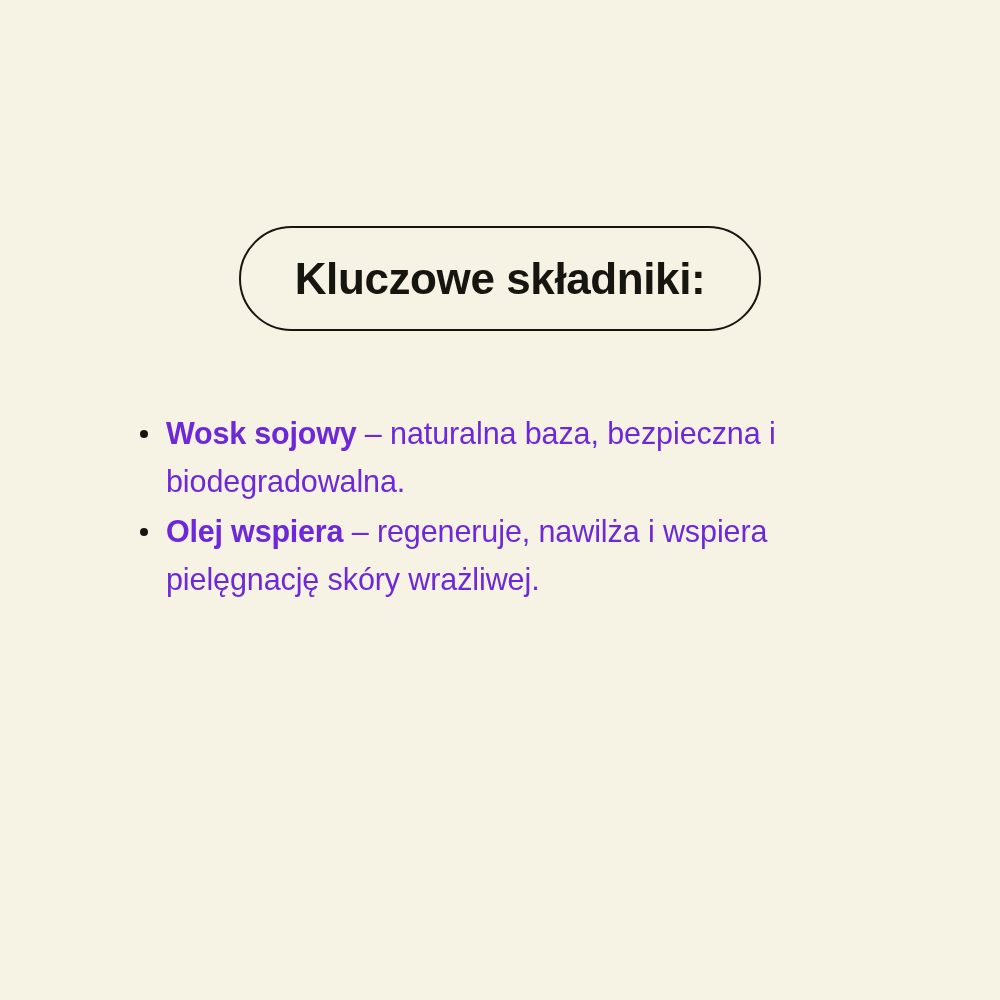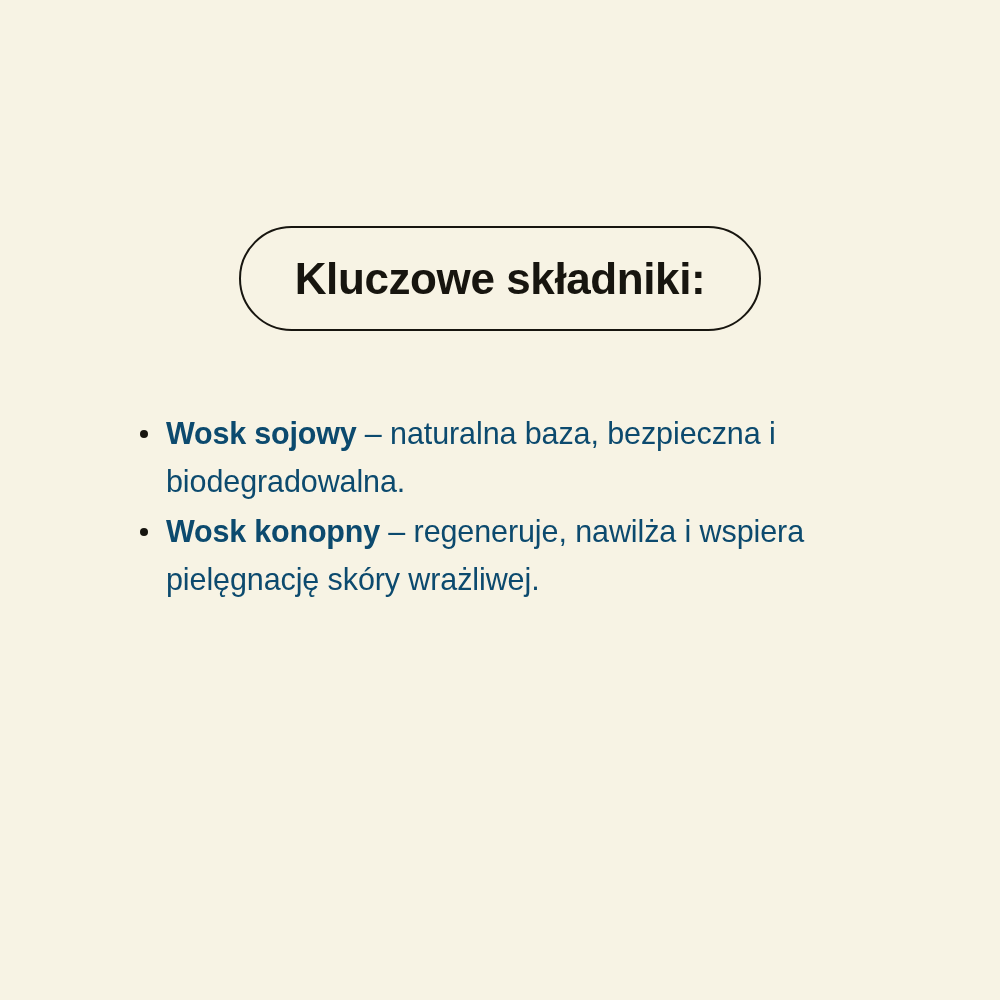--- a/index.html
+++ b/index.html
@@ -63,21 +63,21 @@
     list-style: none;
   }
   .ingredient-item {
     position: relative;
     padding-left: 29px;
     margin: 0 0 2px 0;
     font-size: 30.5px;
     line-height: 48px;
     font-weight: 400;
     letter-spacing: -0.1px;
-    color: #0c4a6e;
+    color: #6d28d9;
   }
   .bullet-dot {
     position: absolute;
     left: 3px;
     top: 21px;
     width: 8px;
     height: 8px;
     border-radius: 50%;
     background: #17150f;
   }
@@ -105,19 +105,19 @@
 
   <ul class="ingredients">
 
     <li class="ingredient-item">
       <span class="bullet-dot" style="background: rgb(23, 21, 15);"></span>
       <span class="ingredient-name">Wosk sojowy</span><span class="ingredient-sep"> </span><span class="ingredient-sep">–</span><span class="ingredient-sep"> </span><span class="ingredient-desc">naturalna baza, bezpieczna i biodegradowalna.</span>
     </li>
 
     <li class="ingredient-item">
       <span class="bullet-dot" style="background: rgb(23, 21, 15);"></span>
-      <span class="ingredient-name">Wosk konopny</span><span class="ingredient-sep"> </span><span class="ingredient-sep">–</span><span class="ingredient-sep"> </span><span class="ingredient-desc">regeneruje, nawilża i wspiera pielęgnację skóry wrażliwej.</span>
+      <span class="ingredient-name">Olej wspiera</span><span class="ingredient-sep"> </span><span class="ingredient-sep">–</span><span class="ingredient-sep"> </span><span class="ingredient-desc">regeneruje, nawilża i wspiera pielęgnację skóry wrażliwej.</span>
     </li>
 
 
   </ul>
 
 </div>
 
 </body></html>

